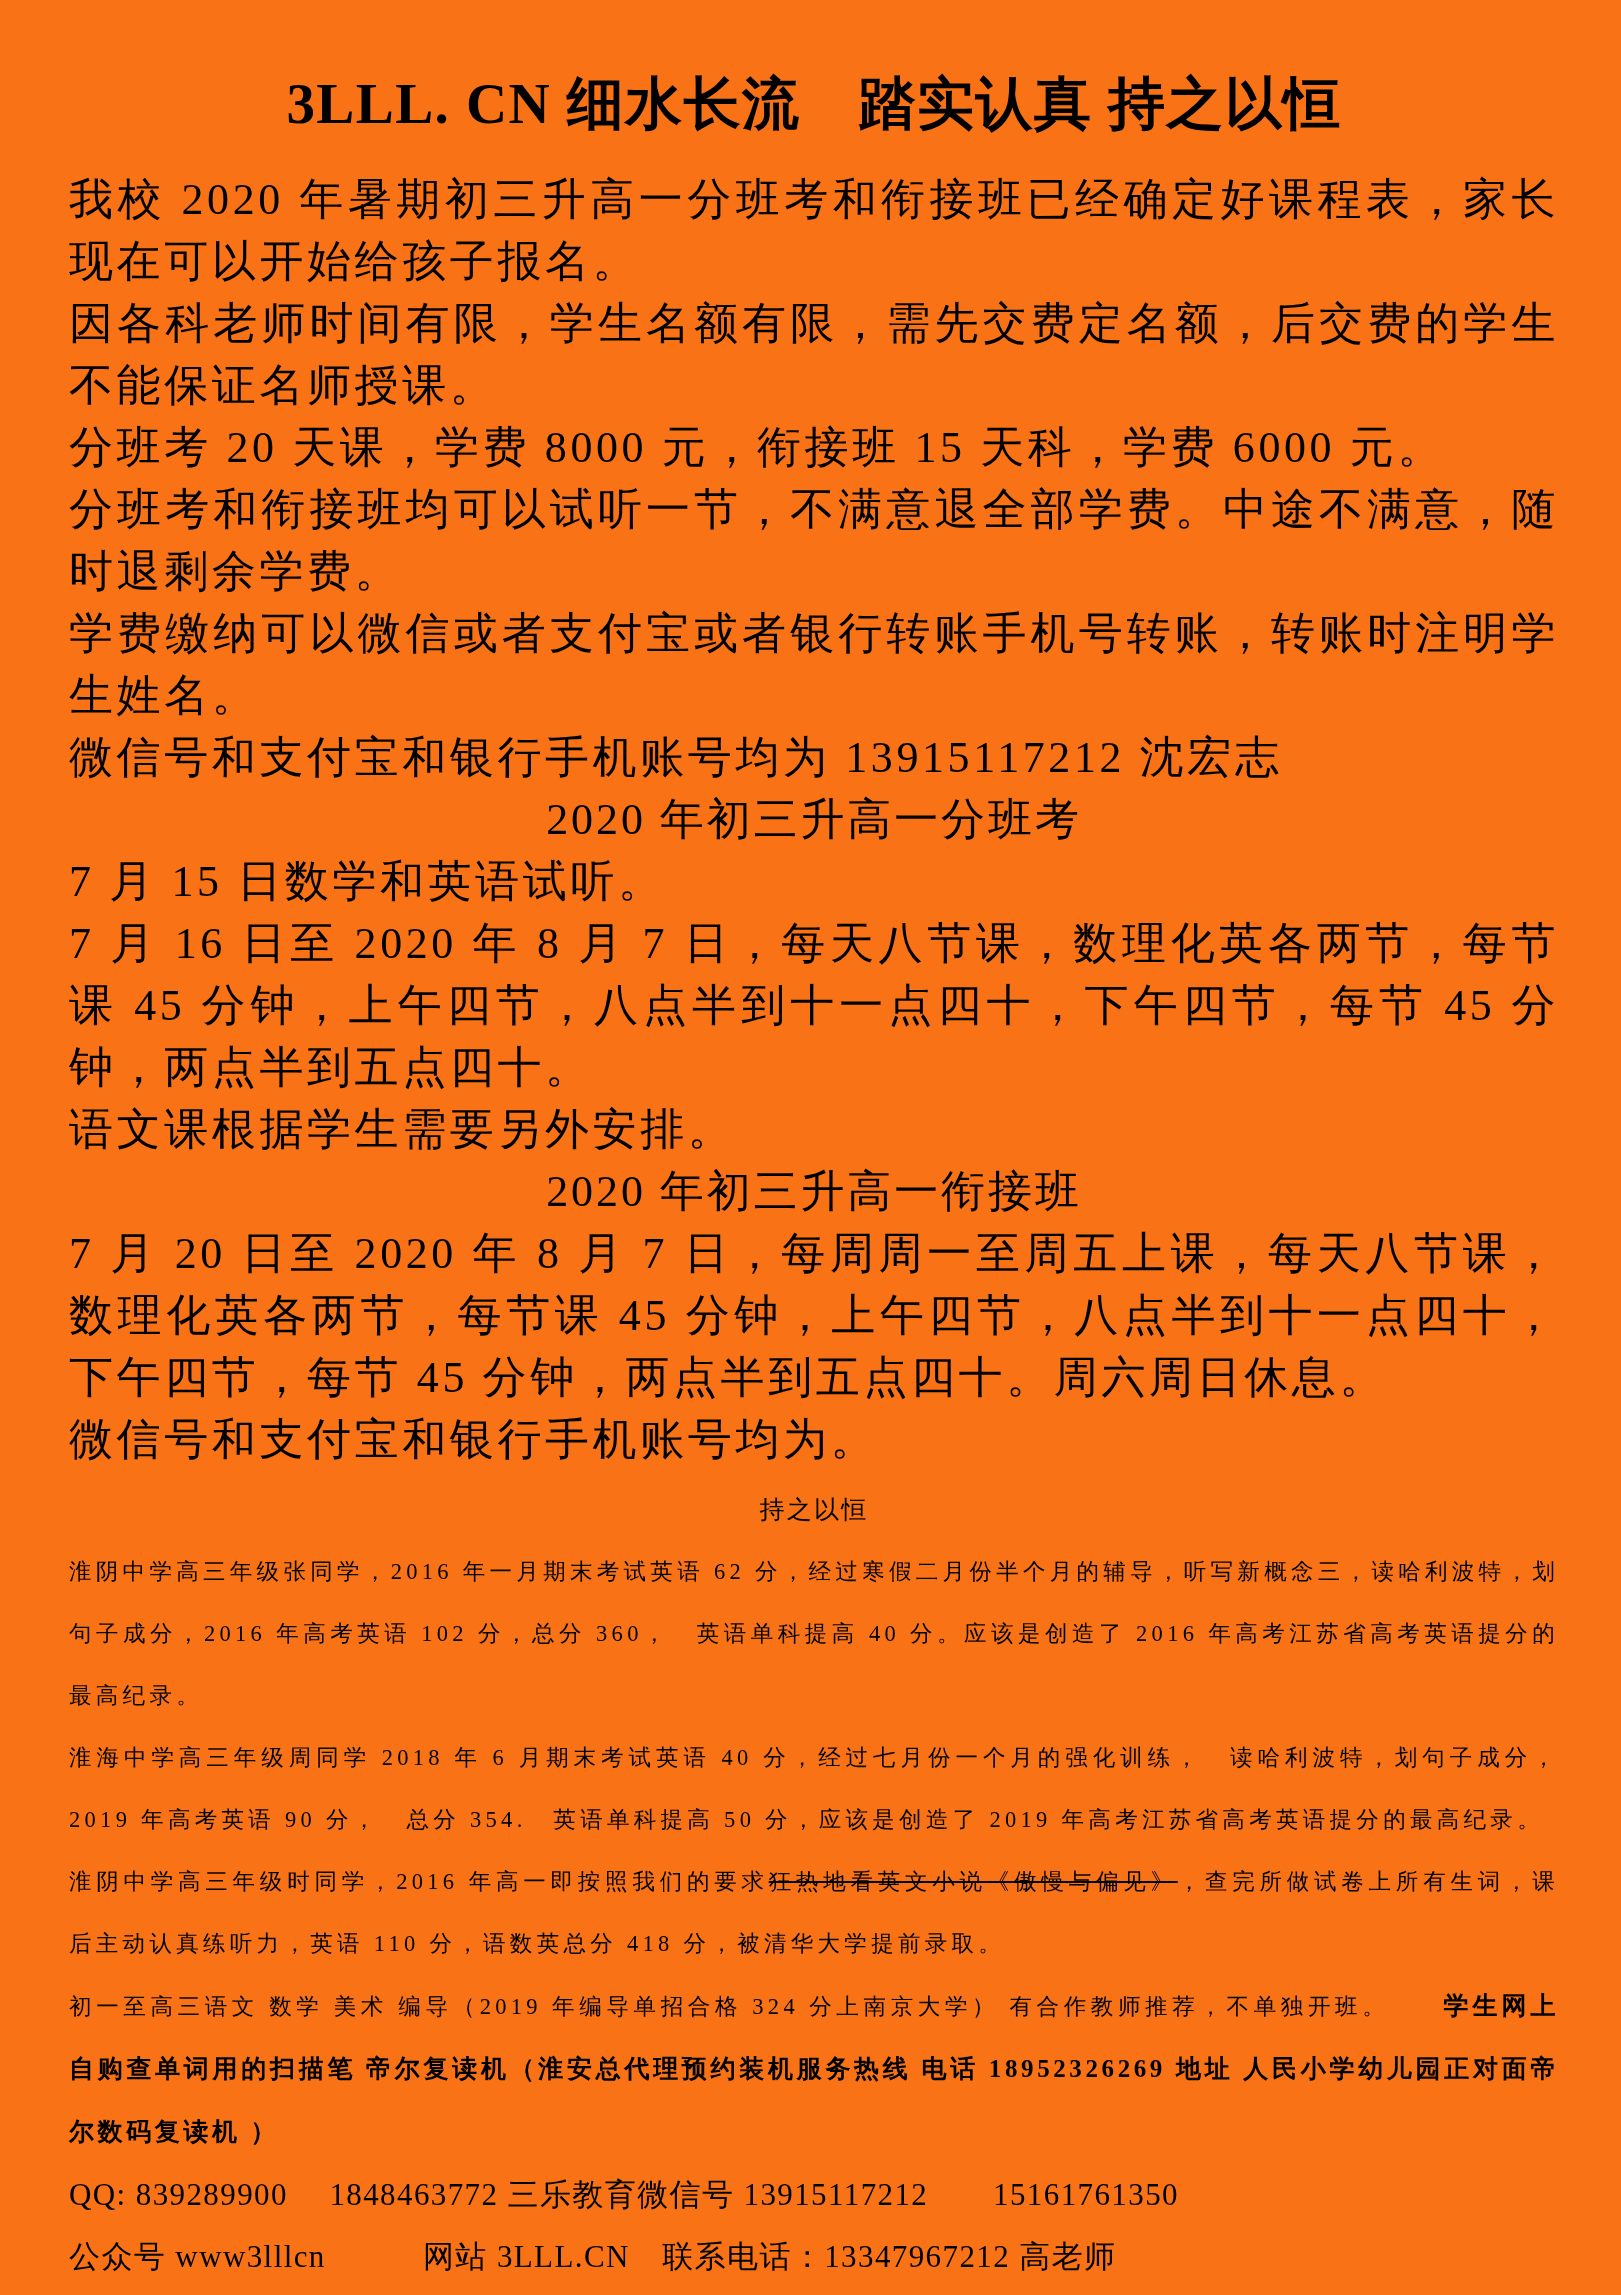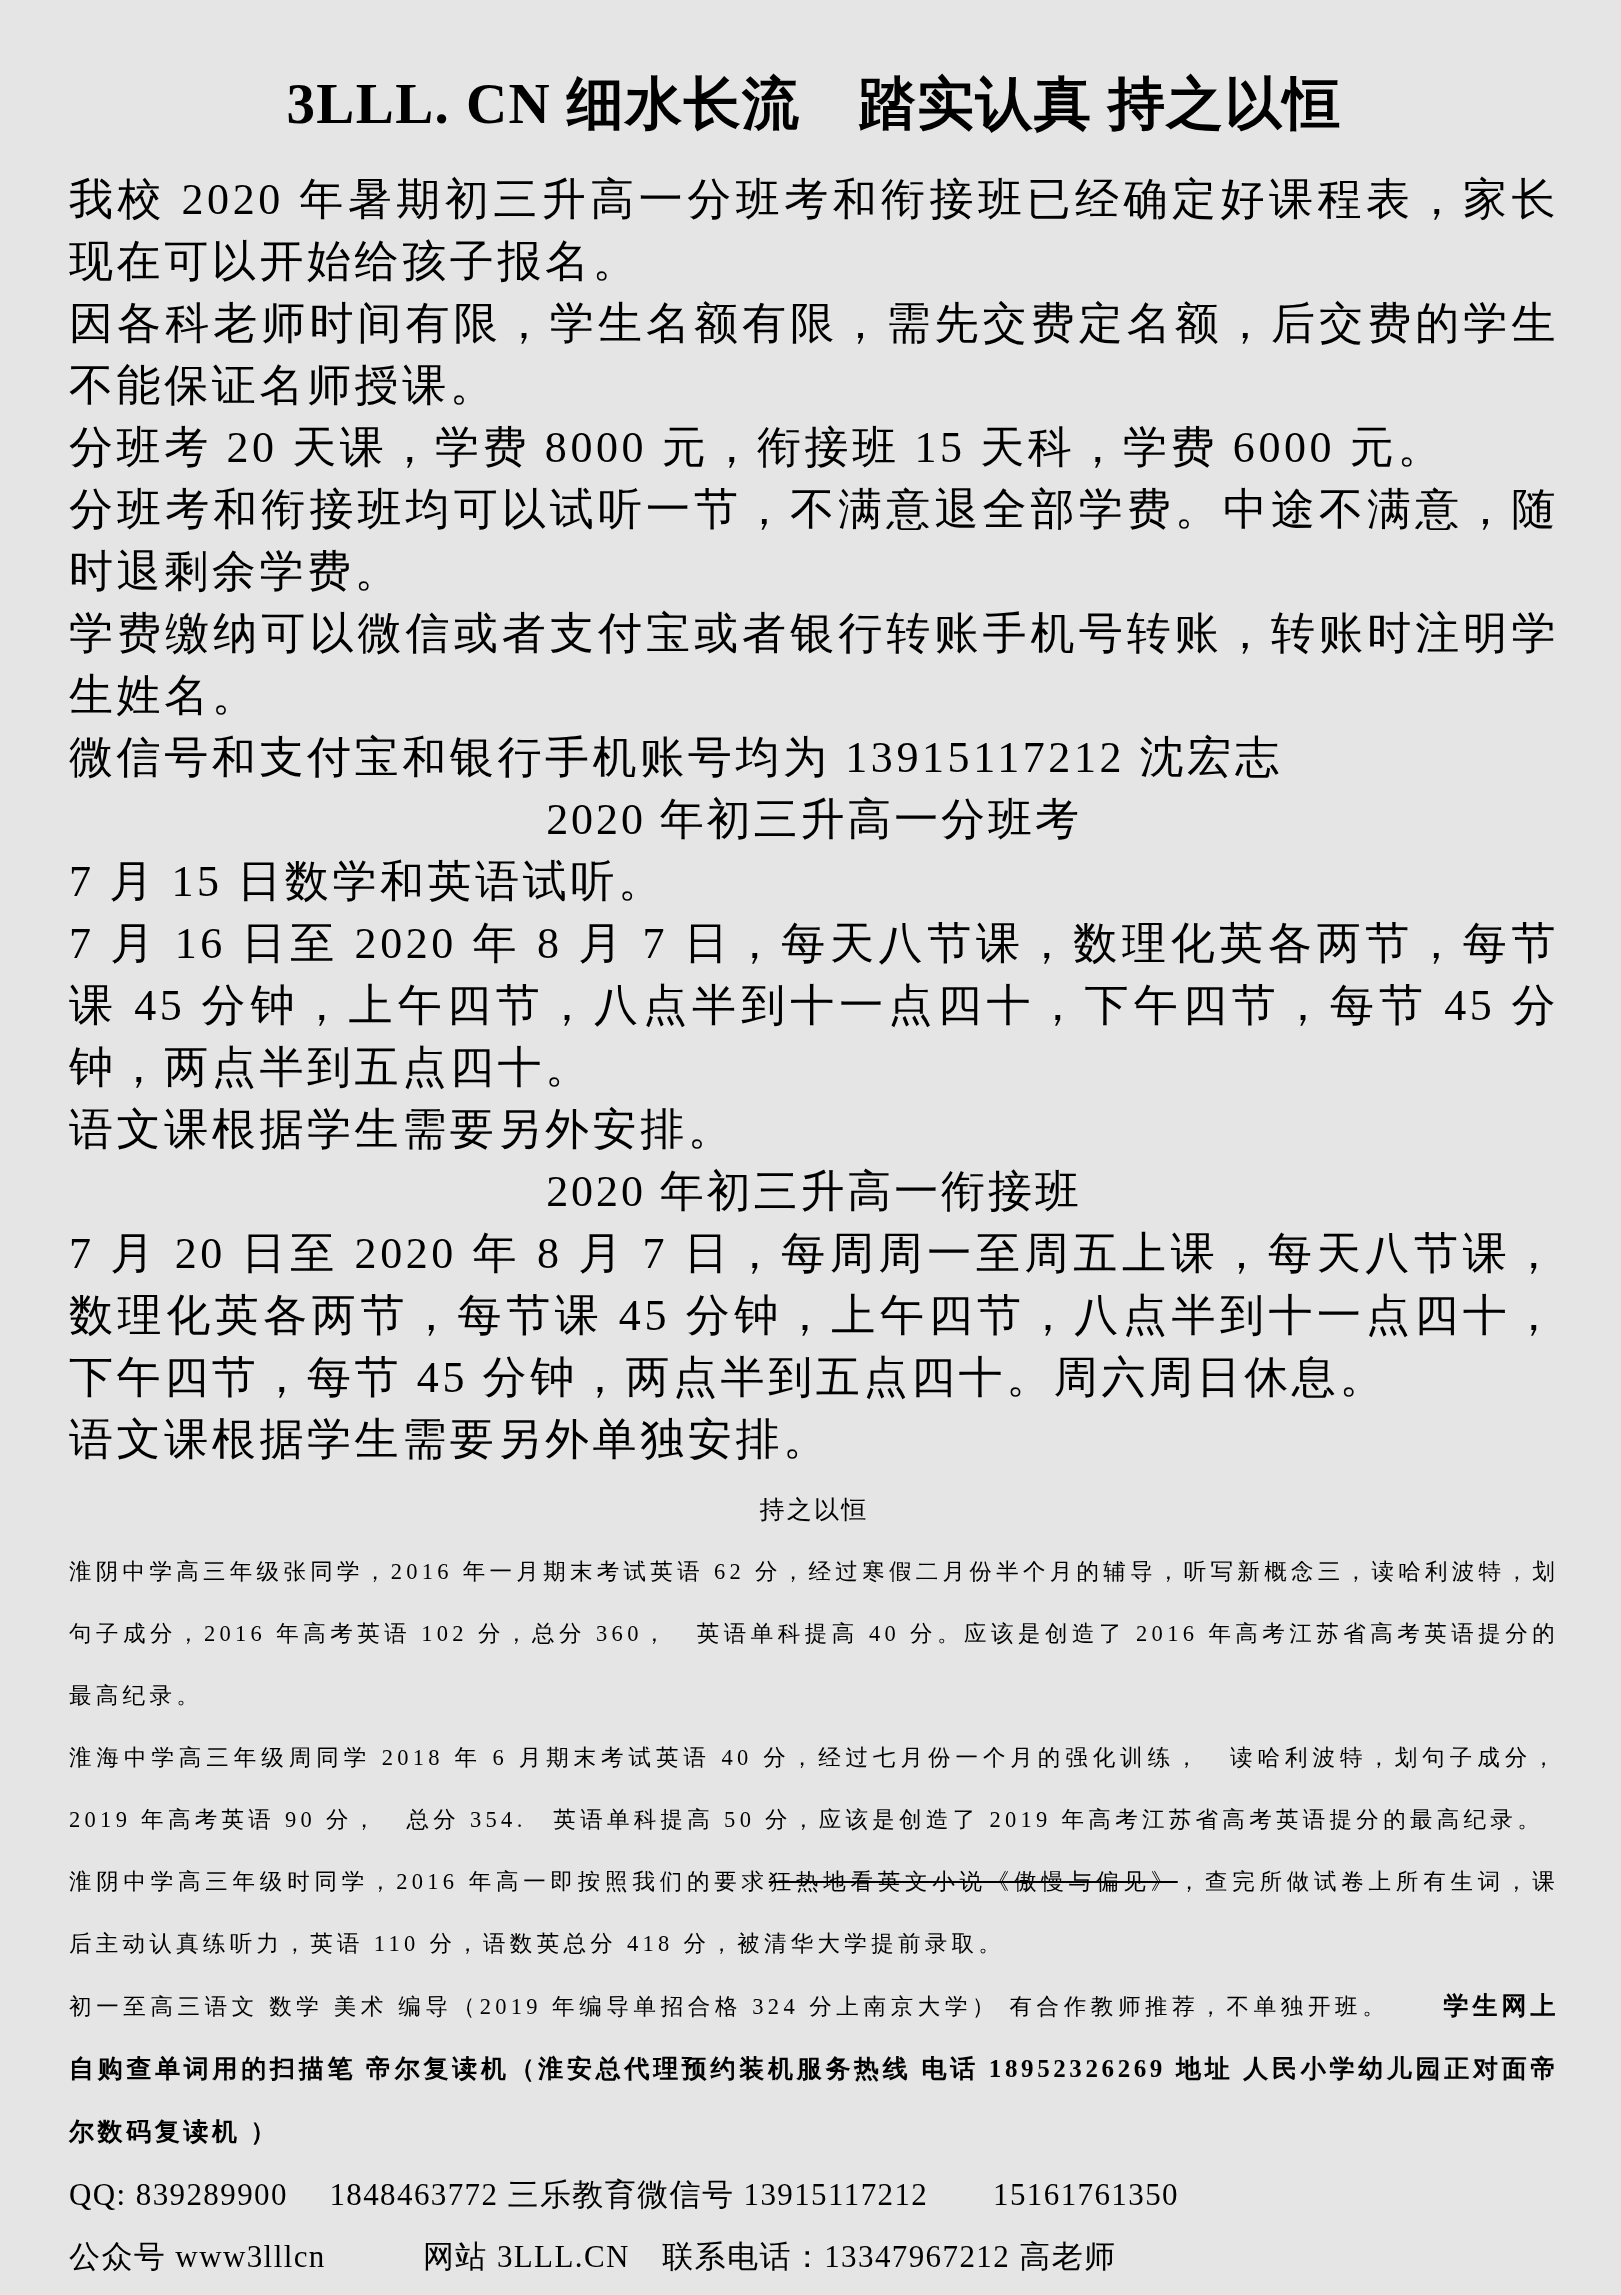--- a/index.html
+++ b/index.html
@@ -5,21 +5,21 @@
   html, body {
     margin: 0;
     padding: 0;
     background: #ffffff;
   }
   .page {
     position: relative;
     width: 1621px;
     height: 2295px;
     box-sizing: border-box;
-    background: #e5e5e5;
+    background: #f97316;
     color: #000000;
     padding: 64px 62px 0 69px;
     overflow: hidden;
     font-family: "Liberation Serif", "DejaVu Serif", serif;
   }
   .doc-title {
     margin: 0 0 25px 0;
     text-align: center;
     font-size: 57px;
     font-weight: 700;
@@ -92,21 +92,21 @@
   <section>
     <p class="big center">2020 年初三升高一分班考</p>
     <p class="big">7 月 15 日数学和英语试听。</p>
     <p class="big">7 月 16 日至 2020 年 8 月 7 日，每天八节课，数理化英各两节，每节课 45 分钟，上午四节，八点半到十一点四十，下午四节，每节 45 分钟，两点半到五点四十。</p>
     <p class="big">语文课根据学生需要另外安排。</p>
   </section>
 
   <section>
     <p class="big center">2020 年初三升高一衔接班</p>
     <p class="big">7 月 20 日至 2020 年 8 月 7 日，每周周一至周五上课，每天八节课，数理化英各两节，每节课 45 分钟，上午四节，八点半到十一点四十，下午四节，每节 45 分钟，两点半到五点四十。周六周日休息。</p>
-    <p class="big">语文课根据学生需要另外单独安排。</p>
+    <p class="big">微信号和支付宝和银行手机账号均为。</p>
   </section>
 
   <section>
     <p class="success-heading">持之以恒</p>
     <p class="small">淮阴中学高三年级张同学，2016 年一月期末考试英语 62 分，经过寒假二月份半个月的辅导，听写新概念三，读哈利波特，划句子成分，2016 年高考英语 102 分，总分 360，　英语单科提高 40 分。应该是创造了 2016 年高考江苏省高考英语提分的最高纪录。</p>
     <p class="small">淮海中学高三年级周同学 2018 年 6 月期末考试英语 40 分，经过七月份一个月的强化训练，　读哈利波特，划句子成分，2019 年高考英语 90 分，　总分 354.　英语单科提高 50 分，应该是创造了 2019 年高考江苏省高考英语提分的最高纪录。</p>
     <p class="small"><span>淮阴中学高三年级时同学，2016 年高一即按照我们的要求</span><span class="strike">狂热地看英文小说《傲慢与偏见》</span><span>，查完所做试卷上所有生词，课后主动认真练听力，英语 110 分，语数英总分 418 分，被清华大学提前录取。</span></p>
     <p class="small"><span>初一至高三语文 数学 美术 编导（2019 年编导单招合格 324 分上南京大学） 有合作教师推荐，不单独开班。　　</span><span class="tail-bold">学生网上自购查单词用的扫描笔 帝尔复读机（淮安总代理预约装机服务热线 电话 18952326269 地址 人民小学幼儿园正对面帝尔数码复读机 ）</span></p>
   </section>
 

